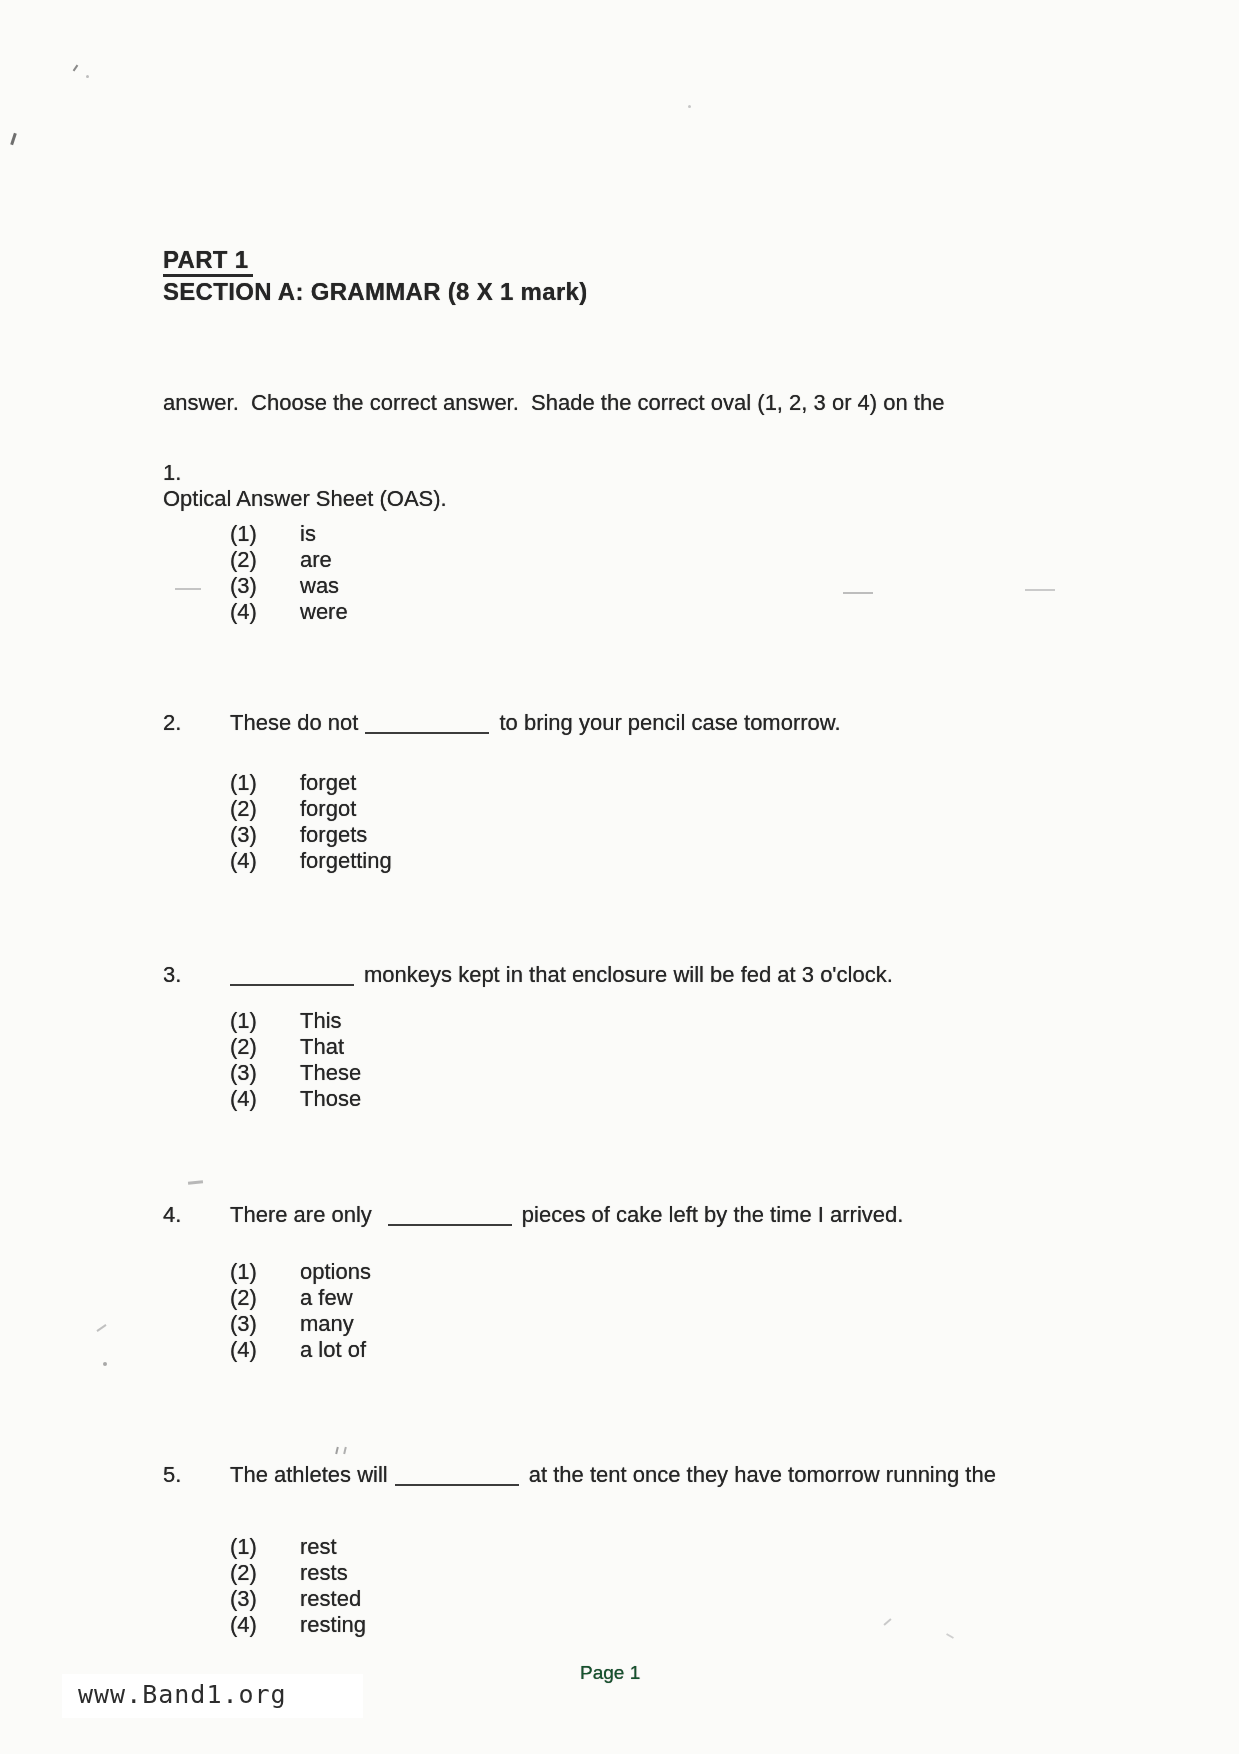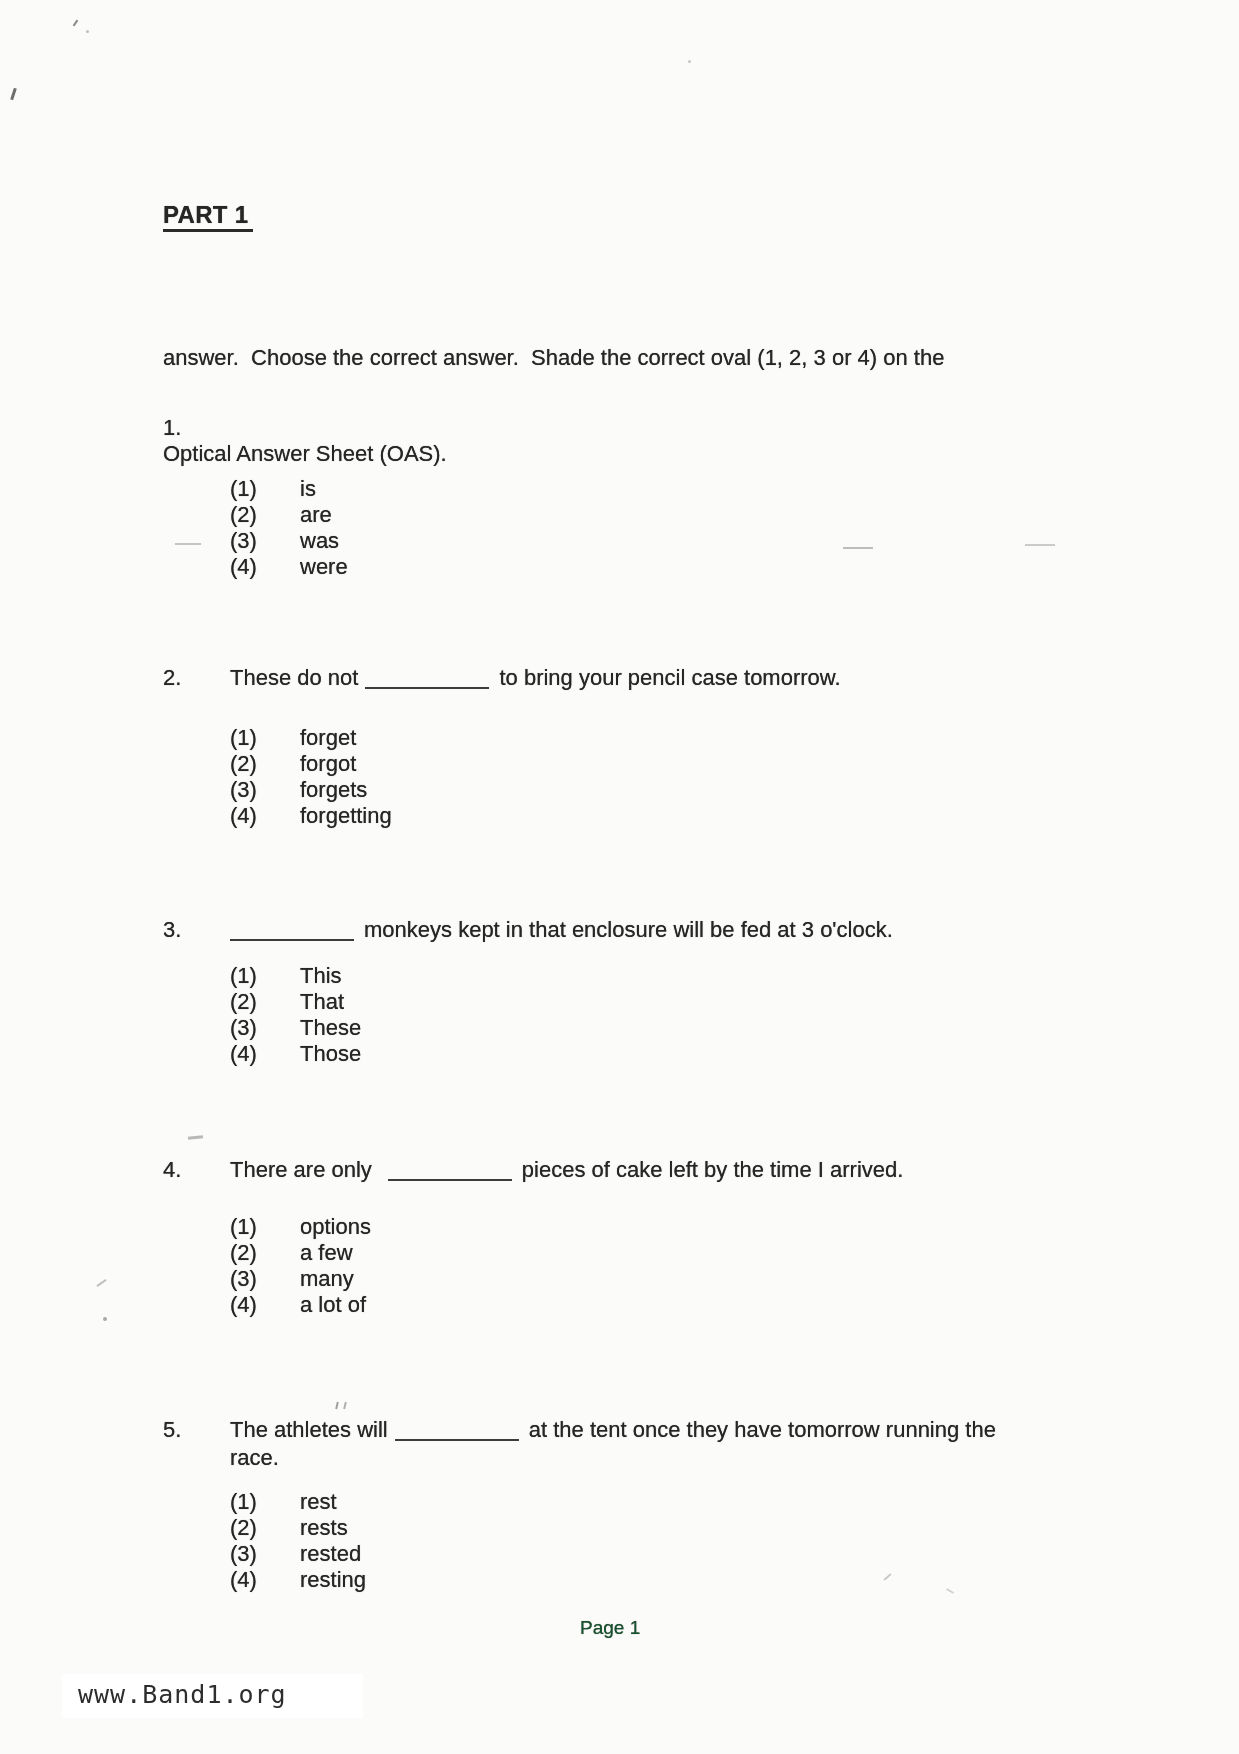--- a/index.html
+++ b/index.html
@@ -9,20 +9,21 @@
     background:#fbfbf9;
     font-family:"Liberation Sans",sans-serif;
     color:#262626;
     overflow:hidden;
   }
   
   .scan{
     position:absolute;inset:0;
     filter:blur(0.45px);
     text-shadow:0 0 0.7px rgba(40,40,40,0.85);
+    margin-top:45px;
   }
   .hdr{
     position:absolute;left:163px;top:200px;
     font-weight:bold;font-size:24px;line-height:29px;
     letter-spacing:0.3px;
   }
   .hdr .pt{display:inline-block;border-bottom:3px solid #2a2a2a;padding:0 5px 0 0;}
   .ins{
     position:absolute;left:163px;top:278px;
     font-size:22px;line-height:32px;white-space:pre-wrap;
@@ -48,20 +49,21 @@
   .art{position:absolute;background:#b5b5b5;}
 </style>
 </head>
 <body>
 
 <div class="page">
   <div class="scan">
 
     <div class="hdr">
       <div><span class="pt">PART 1</span></div>
+      <div>SECTION A: GRAMMAR (8 X 1 mark)</div>
     </div>
 
     <div class="ins">
       <div>answer.  Choose the correct answer.  Shade the correct oval (1, 2, 3 or 4) on the</div>
       <div>Optical Answer Sheet (OAS).</div>
     </div>
 
     <div class="q" style="top:414px">
       <span class="qn">1.</span>
     </div>
@@ -148,21 +150,21 @@
           <span>many</span>
         </div>
       <div class="opt">
           <span class="on">(4)</span>
           <span>a lot of</span>
         </div>
     </div>
 
     <div class="q" style="top:1416px">
       <span class="qn">5.</span>
-      <span class="qt"><span>The athletes will</span><span class="blank"></span><span>at the tent once they have tomorrow running the</span><div>race.</div></span>
+      <span class="qt"><span>The athletes will</span><span class="blank"></span><span>at the tent once they have tomorrow running the</span></span>
     </div>
     <div class="opts" style="top:1489px">
       <div class="opt">
           <span class="on">(1)</span>
           <span>rest</span>
         </div>
       <div class="opt">
           <span class="on">(2)</span>
           <span>rests</span>
         </div>

